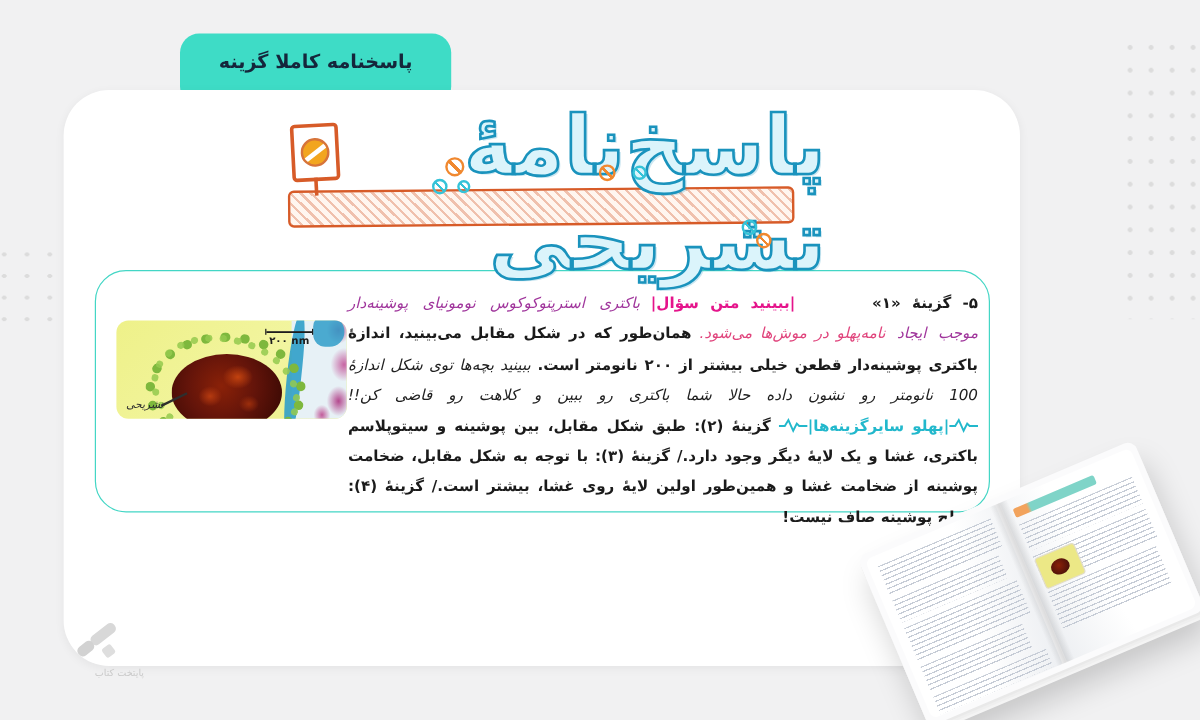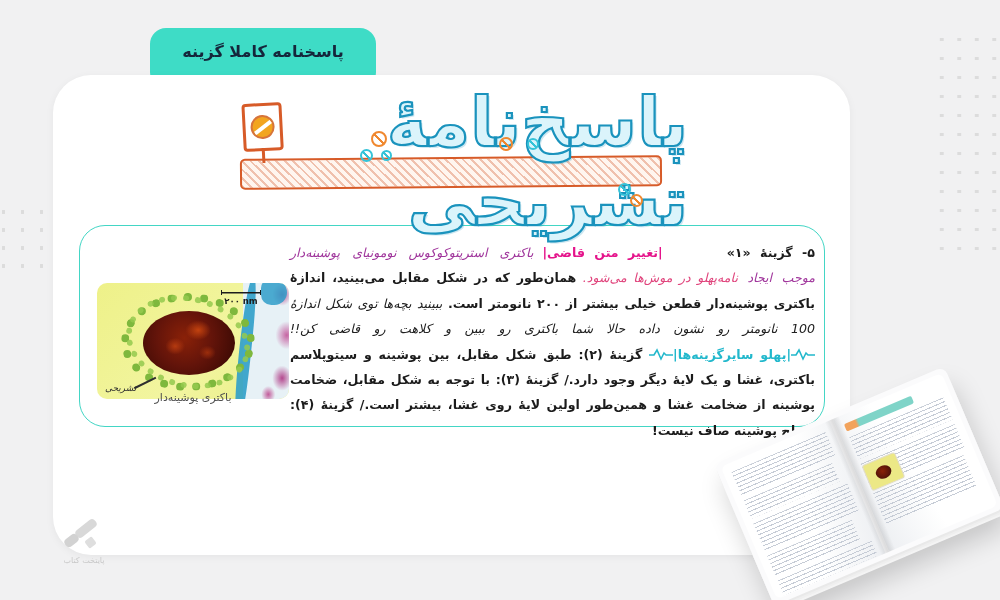--- a/index.html
+++ b/index.html
@@ -58,21 +58,21 @@
   .no-orange{border:2px solid #f0882f;background:linear-gradient(45deg,transparent 42%,#f0882f 42% 58%,transparent 58%);}
 
   
   #answer-box{
     left:26px;top:150px;width:744px;height:200px;
     border:1.5px solid #43d6c5;border-radius:26px;background:#fff;
   }
 
   
   #figure{
-    left:44px;top:208px;width:192px;height:116px;border-radius:10px;overflow:hidden;
+    left:44px;top:192px;width:192px;height:82px;border-radius:10px;overflow:hidden;
     background:linear-gradient(135deg,#eef189 0%,#f2f5a0 60%,#e9ee84 100%);
   }
   #fig-band{position:absolute;right:0;top:0;width:46px;height:100%;
     background-color:#e7f1f6;
     background-image:
       radial-gradient(14px 16px at 85% 10%,#bb5294,transparent 70%),
       radial-gradient(16px 20px at 95% 45%,#c765a3,transparent 70%),
       radial-gradient(14px 18px at 85% 82%,#b4488e,transparent 70%),
       radial-gradient(10px 12px at 55% 96%,#c25b9a,transparent 70%);}
   #fig-band-edge{position:absolute;right:38px;top:-6px;width:12px;height:130%;
@@ -126,21 +126,21 @@
   #rp-fig{float:left;width:34px;height:26px;background:#ece886;border-radius:3px;margin:2px 5px 2px 0;
     display:flex;align-items:center;justify-content:center;border:1px solid #e2ddc9;}
   #rp-fig-cell{width:16px;height:13px;border-radius:50%;background:radial-gradient(circle at 45% 40%,#8a2108,#46100a 80%);}
 
   
   #watermark{left:48px;top:516px;width:72px;height:58px;z-index:2;}
   .wm-bar{position:absolute;background:#d8d8d8;border-radius:4px;transform:rotate(-38deg);}
   #wm-b1{left:26px;top:8px;width:24px;height:9px;}
   #wm-b2{left:16px;top:20px;width:15px;height:9px;background:#d2d2d2;}
   #wm-b3{left:38px;top:22px;width:9px;height:9px;background:#dedede;border-radius:2px;}
-  #wm-label{position:absolute;left:0;top:40px;width:72px;text-align:center;font-size:8px;color:#c9c9c9;direction:rtl;}
+  #wm-label{position:absolute;left:0;top:40px;width:72px;font-size:8px;color:#c9c9c9;direction:rtl;}
 </style>
 </head>
 <body>
 
 <div id="dots-right" class="dots"></div>
 <div id="dots-left" class="dots"></div>
 
 <div id="badge" class="abs">
   <span>پاسخنامه کاملا گزینه</span>
 </div>
@@ -172,24 +172,23 @@
     <div id="ring1" class="ring"></div>
     <div id="ring2" class="ring"></div>
     <div id="bacterium"></div>
     <div id="scalebar">
       <div id="scalebar-line"></div>
       <div id="scalebar-label">۲۰۰ nm</div>
     </div>
     <div id="capsule-arrow"></div>
     <div id="capsule-label">تشریحی</div>
   </div>
-  <div id="fig-caption" class="abs">باکتری پوشینه‌دار</div>
 
   <div id="answer-text" class="abs">
-    <span class="b">۵- گزینهٔ «۱»</span><span class="spacer"></span><span class="lbl-change">|تغییر متن قاضی|</span>
+    <span class="b">۵- گزینهٔ «۱»</span><span class="spacer"></span><span class="lbl-change">|ببینید متن سؤال|</span>
     <span class="q-changed1">باکتری استرپتوکوکوس نومونیای پوشینه‌دار موجب ایجاد </span><span class="q-changed2">نامه‌پهلو در موش‌ها می‌شود. </span><span class="b">همان‌طور که در شکل مقابل می‌بینید، اندازهٔ باکتری پوشینه‌دار قطعن خیلی بیشتر از ۲۰۰ نانومتر است. </span><span class="note">ببینید بچه‌ها توی شکل اندازهٔ 100 نانومتر رو نشون داده حالا شما باکتری رو ببین و کلاهت رو قاضی کن!!</span>
     <span class="review-label"><svg class="hb" width="24" height="13" viewBox="0 0 24 13">
           <path d="M0 7h5l3-5 4 9 3-6 2 2h7" fill="none" stroke="#22b8cc" stroke-width="1.6"></path>
         </svg><span>|پهلو سایرگزینه‌ها|</span><svg class="hb" width="24" height="13" viewBox="0 0 24 13">
           <path d="M0 7h5l3-5 4 9 3-6 2 2h7" fill="none" stroke="#22b8cc" stroke-width="1.6"></path>
         </svg></span><span class="b"> گزینهٔ (۲): طبق شکل مقابل، بین پوشینه و سیتوپلاسم باکتری، غشا و یک لایهٔ دیگر وجود دارد./ گزینهٔ (۳): با توجه به شکل مقابل، ضخامت پوشینه از ضخامت غشا و همین‌طور اولین لایهٔ روی غشا، بیشتر است./ گزینهٔ (۴): </span><span class="b">سطح پوشینه صاف نیست!</span>
   </div>
 </div>
 
 <div id="book" class="abs">

